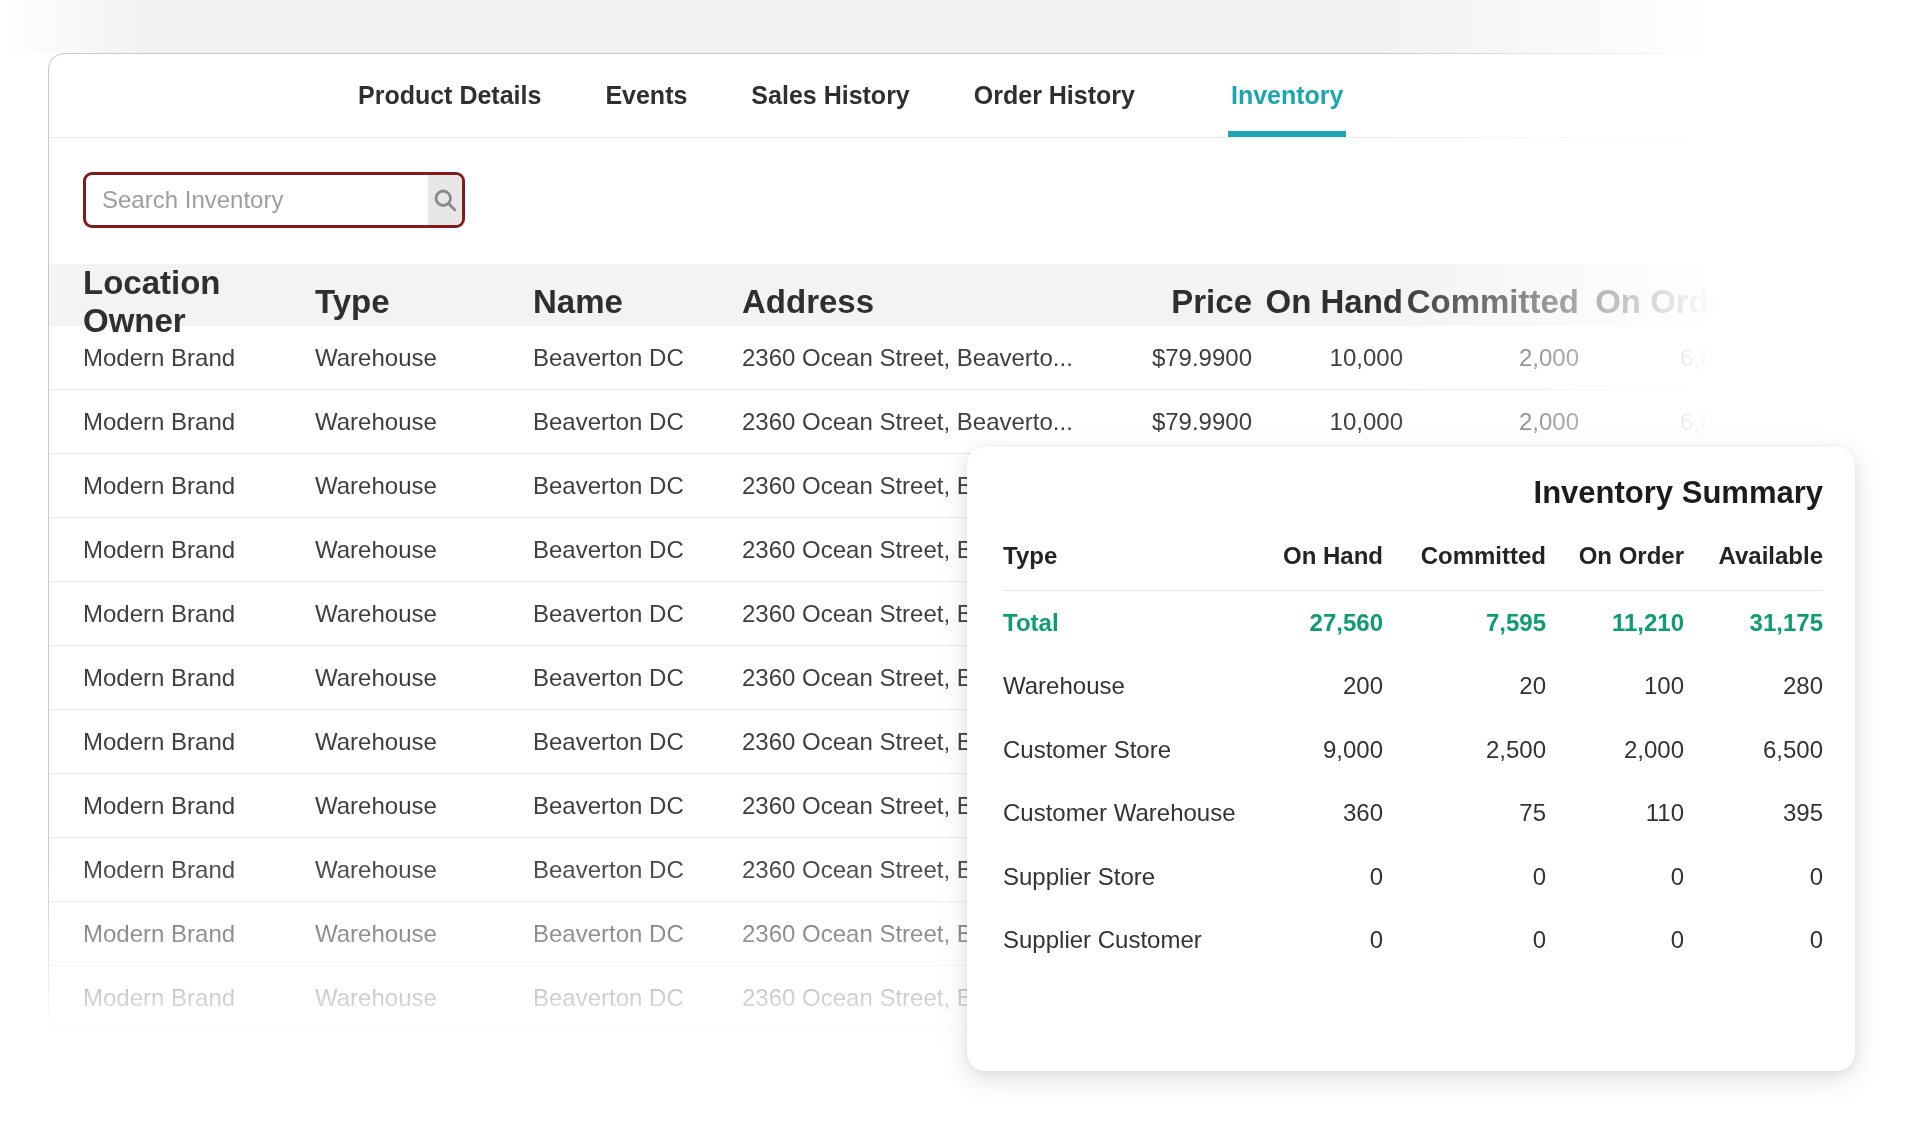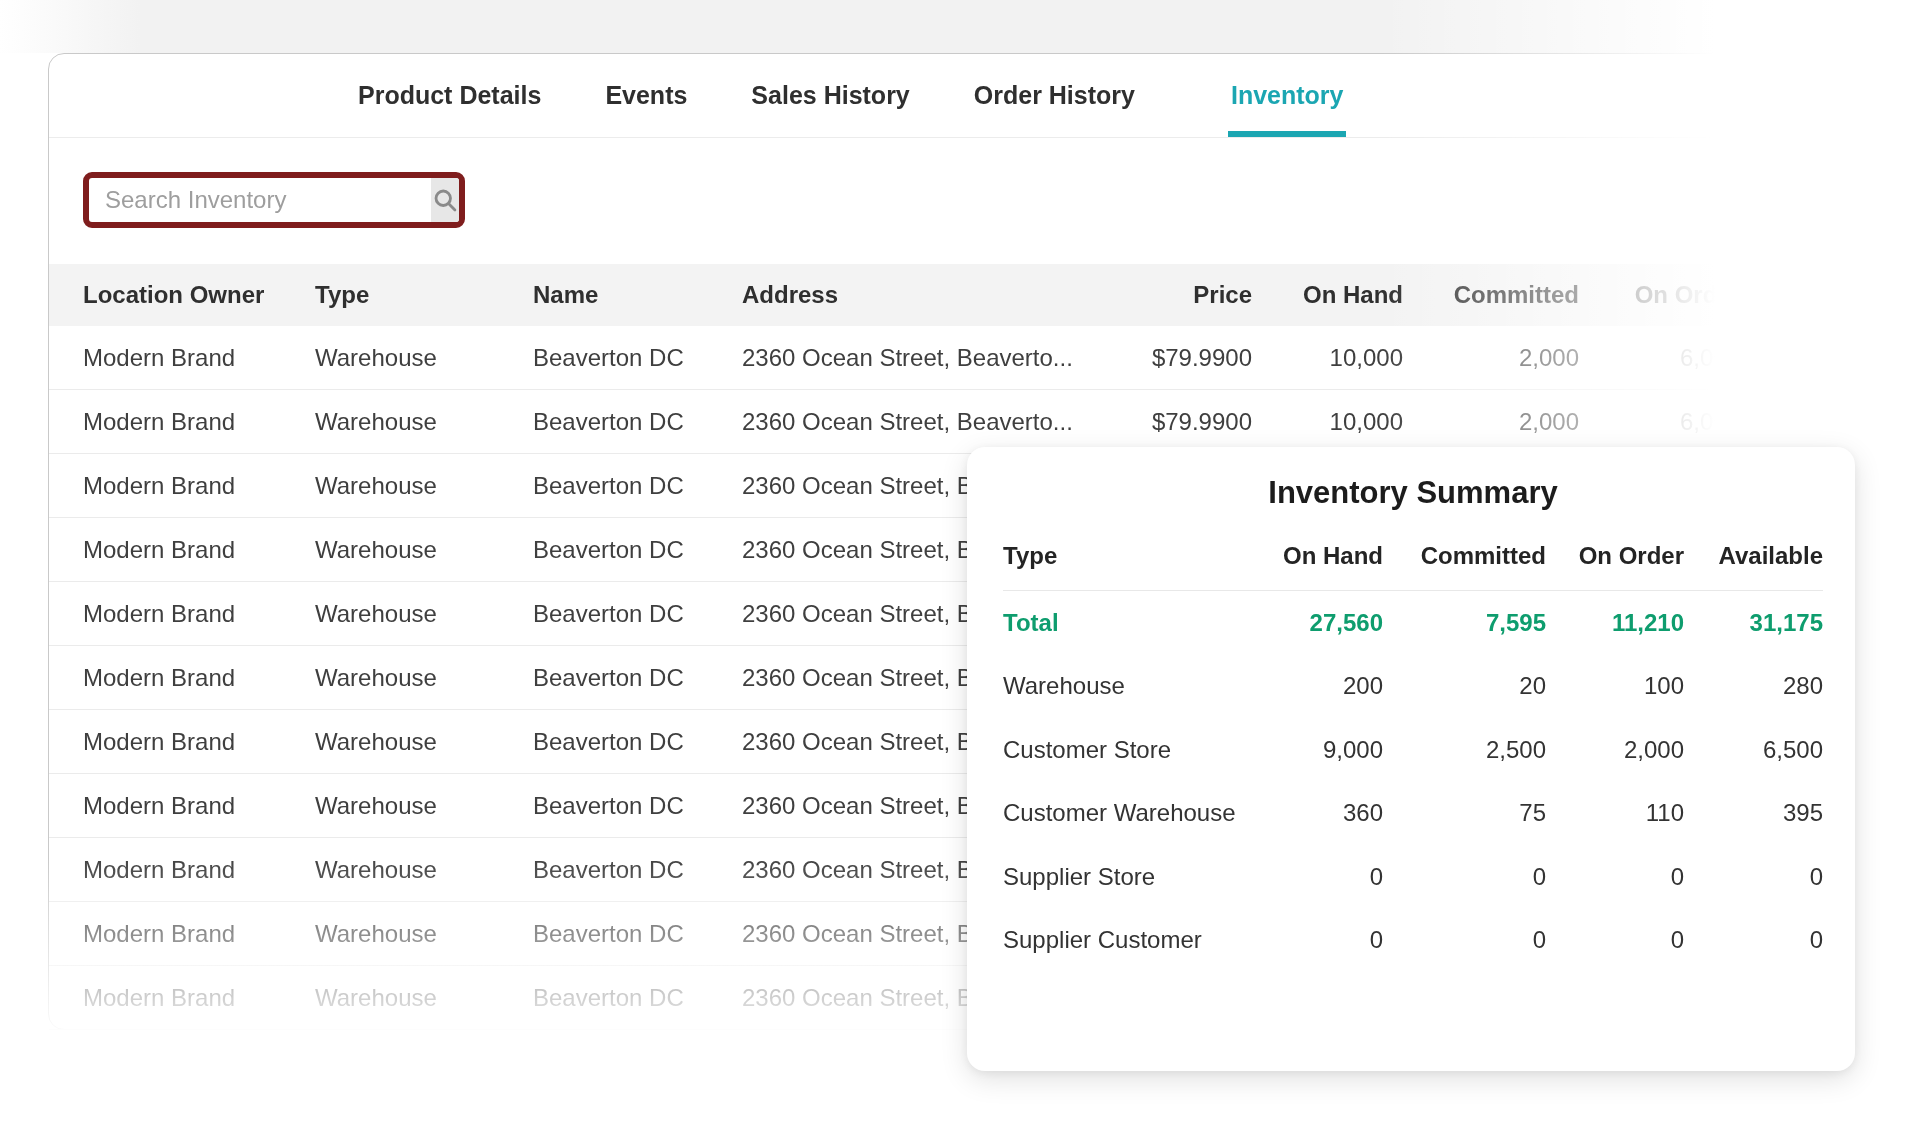--- a/index.html
+++ b/index.html
@@ -19,53 +19,53 @@
   .tabbar { height:84px; display:flex; align-items:stretch; gap:64px;
     padding-left:309px; border-bottom:1px solid #ececec; }
   .tab { display:flex; align-items:center; position:relative; font-size:25px;
     font-weight:700; color:#2f2f2f; cursor:pointer; white-space:nowrap; }
   .tab.active { color:var(--accent,#1BA6B2);margin-left:32px; }
   .tab.active::after { content:""; position:absolute; left:-3px; right:-3px;
     bottom:0; height:6px; background:var(--accent,#1BA6B2); }
 
   
   .search-row { padding:34px 0 0 34px; }
-  .search-box { width:382px; height:56px; border:6px solid #7f1d1d; border-radius:9px;
+  .search-box { width:382px; height:56px; border:3px solid #7f1d1d; border-radius:9px;
     display:flex; align-items:stretch; overflow:hidden; background:#fff; }
   .search-box input { flex:1; border:none; outline:none; padding:0 16px;
     font-size:24px; color:#444; font-family:inherit; background:transparent; }
   .search-box input::placeholder { color:#9e9e9e; }
   .search-btn { width:64px; background:#e7e7e7; border:none; display:flex;
     align-items:center; justify-content:center; cursor:pointer; }
 
   
   .inv-table { margin-top:36px; }
   .inv-header, .inv-row { display:grid;
     grid-template-columns:232px 218px 209px 330px 180px 151px 176px 161px;
     align-items:center; padding-left:34px; }
-  .inv-header { height:62px; background:#f3f3f3; font-weight:700; font-size:24px;
+  .inv-header { height:62px; background:#f3f3f3; font-weight:700; font-size:33px;
     color:#2f2f2f; }
   .inv-row { height:64px; border-bottom:1px solid #ebebeb; font-size:24px; color:#3f3f3f; }
   .cell-num { text-align:right; }
   .inv-row .addr { white-space:nowrap; overflow:hidden; }
 
   
   .fade-right { position:absolute; left:1380px; top:0; width:540px; height:1090px;
     background:linear-gradient(to right, rgba(255,255,255,0), #ffffff 62%);
     z-index:5; pointer-events:none; }
   .fade-bottom { position:absolute; left:0; top:856px; width:1920px; height:230px;
     background:linear-gradient(to bottom, rgba(255,255,255,0), #ffffff 82%);
     z-index:5; pointer-events:none; }
 
   
   .summary { position:absolute; left:967px; top:447px; width:888px; height:624px;
     background:#ffffff; border-radius:18px; z-index:10;
     box-shadow:0 8px 28px rgba(0,0,0,0.12), 0 2px 8px rgba(0,0,0,0.06);
     padding:0 32px 0 36px; }
-  .summary-title { margin-top:28px; text-align:center; font-size:31px;
+  .summary-title { margin-top:28px; text-align:right; font-size:31px;
     font-weight:700; color:#1c1c1c; }
   .sum-header, .sum-row { display:grid;
     grid-template-columns:240px 140px 163px 138px 139px; align-items:center; }
   .sum-header { height:70px; margin-top:10px; border-bottom:1px solid #e8e8e8;
     font-weight:700; font-size:24px; color:#242424; }
   .sum-row { height:63.5px; font-size:24px; color:#333; }
   .sum-row.total { color:var(--green,#0E9D6E); font-weight:700; }
 </style>
 </head>
 <body>

